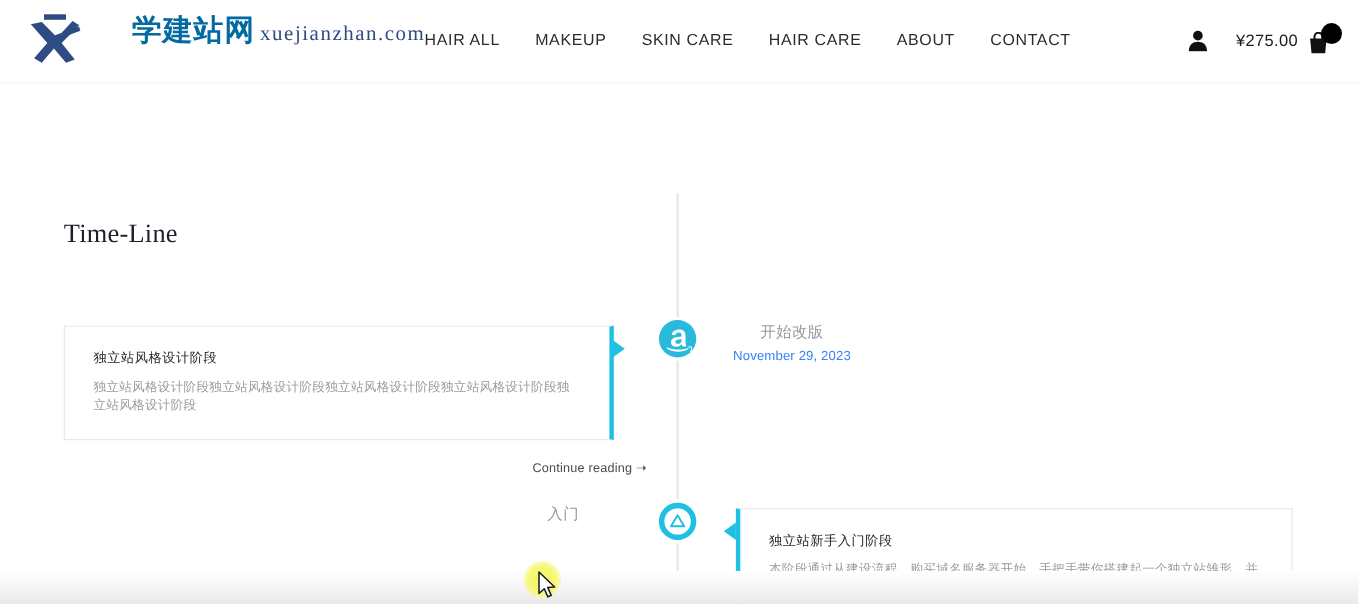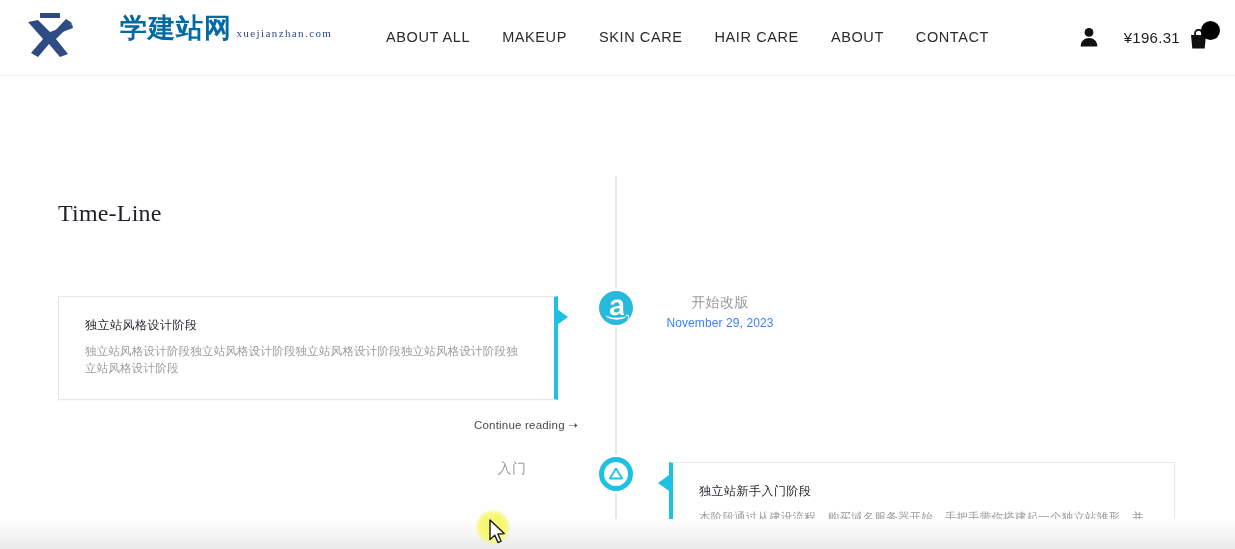--- a/index.html
+++ b/index.html
@@ -45,21 +45,21 @@
     font-size: 27px;
     font-weight: bold;
     color: #0369a1;
     letter-spacing: 1px;
     line-height: 30px;
     white-space: nowrap;
     margin-left: 40px;
   }
   .brand-en {
     font-family: "Liberation Serif", serif;
-    font-size: 11px;
+    font-size: 19px;
     color: #2e4b84;
     letter-spacing: 1.4px;
     line-height: 18px;
     margin-top: 5px;
   }
 
   .main-nav {
     position: absolute;
     left: 386px;
     top: 29px;
@@ -221,21 +221,21 @@
     font-size: 11.5px;
     line-height: 17px;
     color: #9b9b9b;
     margin: 0;
     padding: 9px 26px 0 26px;
     letter-spacing: 0.2px;
   }
 
   .continue-link {
     position: absolute;
-    left: 474px;
+    left: 484px;
     top: 342px;
     font-size: 11.5px;
     color: #4a4a4a;
     text-decoration: none;
     letter-spacing: 0.2px;
     white-space: nowrap;
     cursor: pointer;
   }
 
   
@@ -295,34 +295,34 @@
       <path d="M8 12 L18 10 L32 24 L46 9 L52 13 L36 29 L48 44 L40 47 L29 34 L18 47 L11 43 L23 29 Z" fill="#2e4b84"></path>
       <path d="M30 22 L52 14 L53 18 L32 26 Z" fill="#2e4b84"></path>
     </svg>
     <span class="brand-text">
       <span class="brand-cn">学建站网</span>
       <span class="brand-en">xuejianzhan.com</span>
     </span>
   </a>
 
   <nav class="main-nav">
-    <a class="nav-item">ABOUT ALL</a>
+    <a class="nav-item">HAIR ALL</a>
     <a class="nav-item">MAKEUP</a>
     <a class="nav-item">SKIN CARE</a>
     <a class="nav-item">HAIR CARE</a>
     <a class="nav-item">ABOUT</a>
     <a class="nav-item">CONTACT</a>
   </nav>
 
   <div class="header-right">
     <svg class="acct-icon" viewBox="0 0 18 20">
       <circle cx="9" cy="5.4" r="4.4" fill="#111111"></circle>
       <path d="M0.7 19.5 C0.7 13.9 4.4 11 9 11 C13.6 11 17.3 13.9 17.3 19.5 Z" fill="#111111"></path>
     </svg>
-    <span class="cart-price">¥196.31</span>
+    <span class="cart-price">¥275.00</span>
     <span class="cart-wrap">
       <svg class="bag-icon" viewBox="0 0 19 20">
         <path d="M2 6 H17 L15.7 19.4 H3.3 Z" fill="#111111"></path>
         <path d="M6 7 V4.4 C6 2.2 7.5 0.8 9.5 0.8 C11.5 0.8 13 2.2 13 4.4 V7" fill="none" stroke="#111111" stroke-width="1.8"></path>
       </svg>
       <span class="cart-badge"></span>
     </span>
   </div>
 </header>
 

